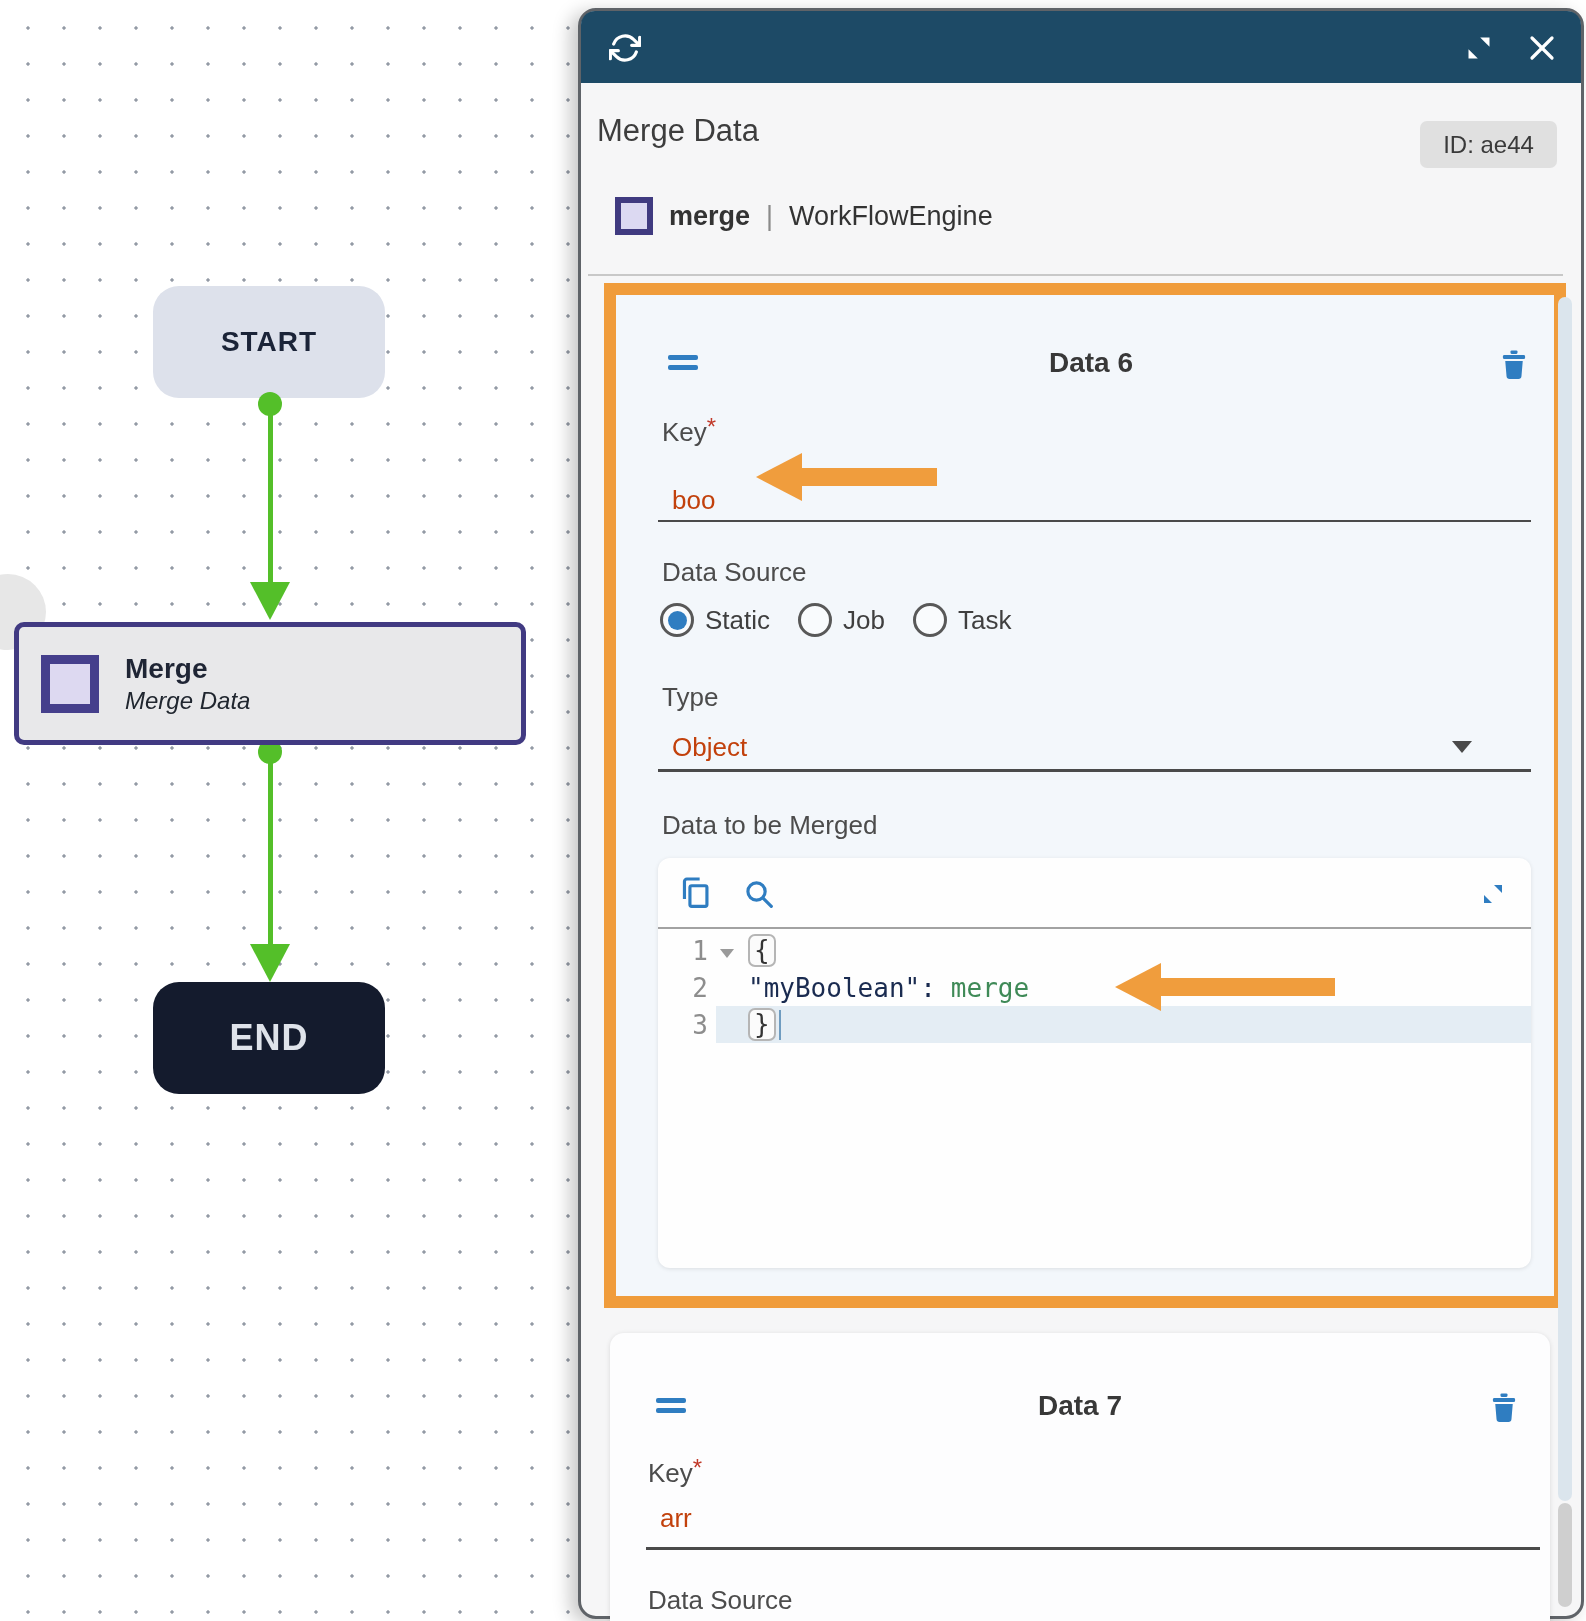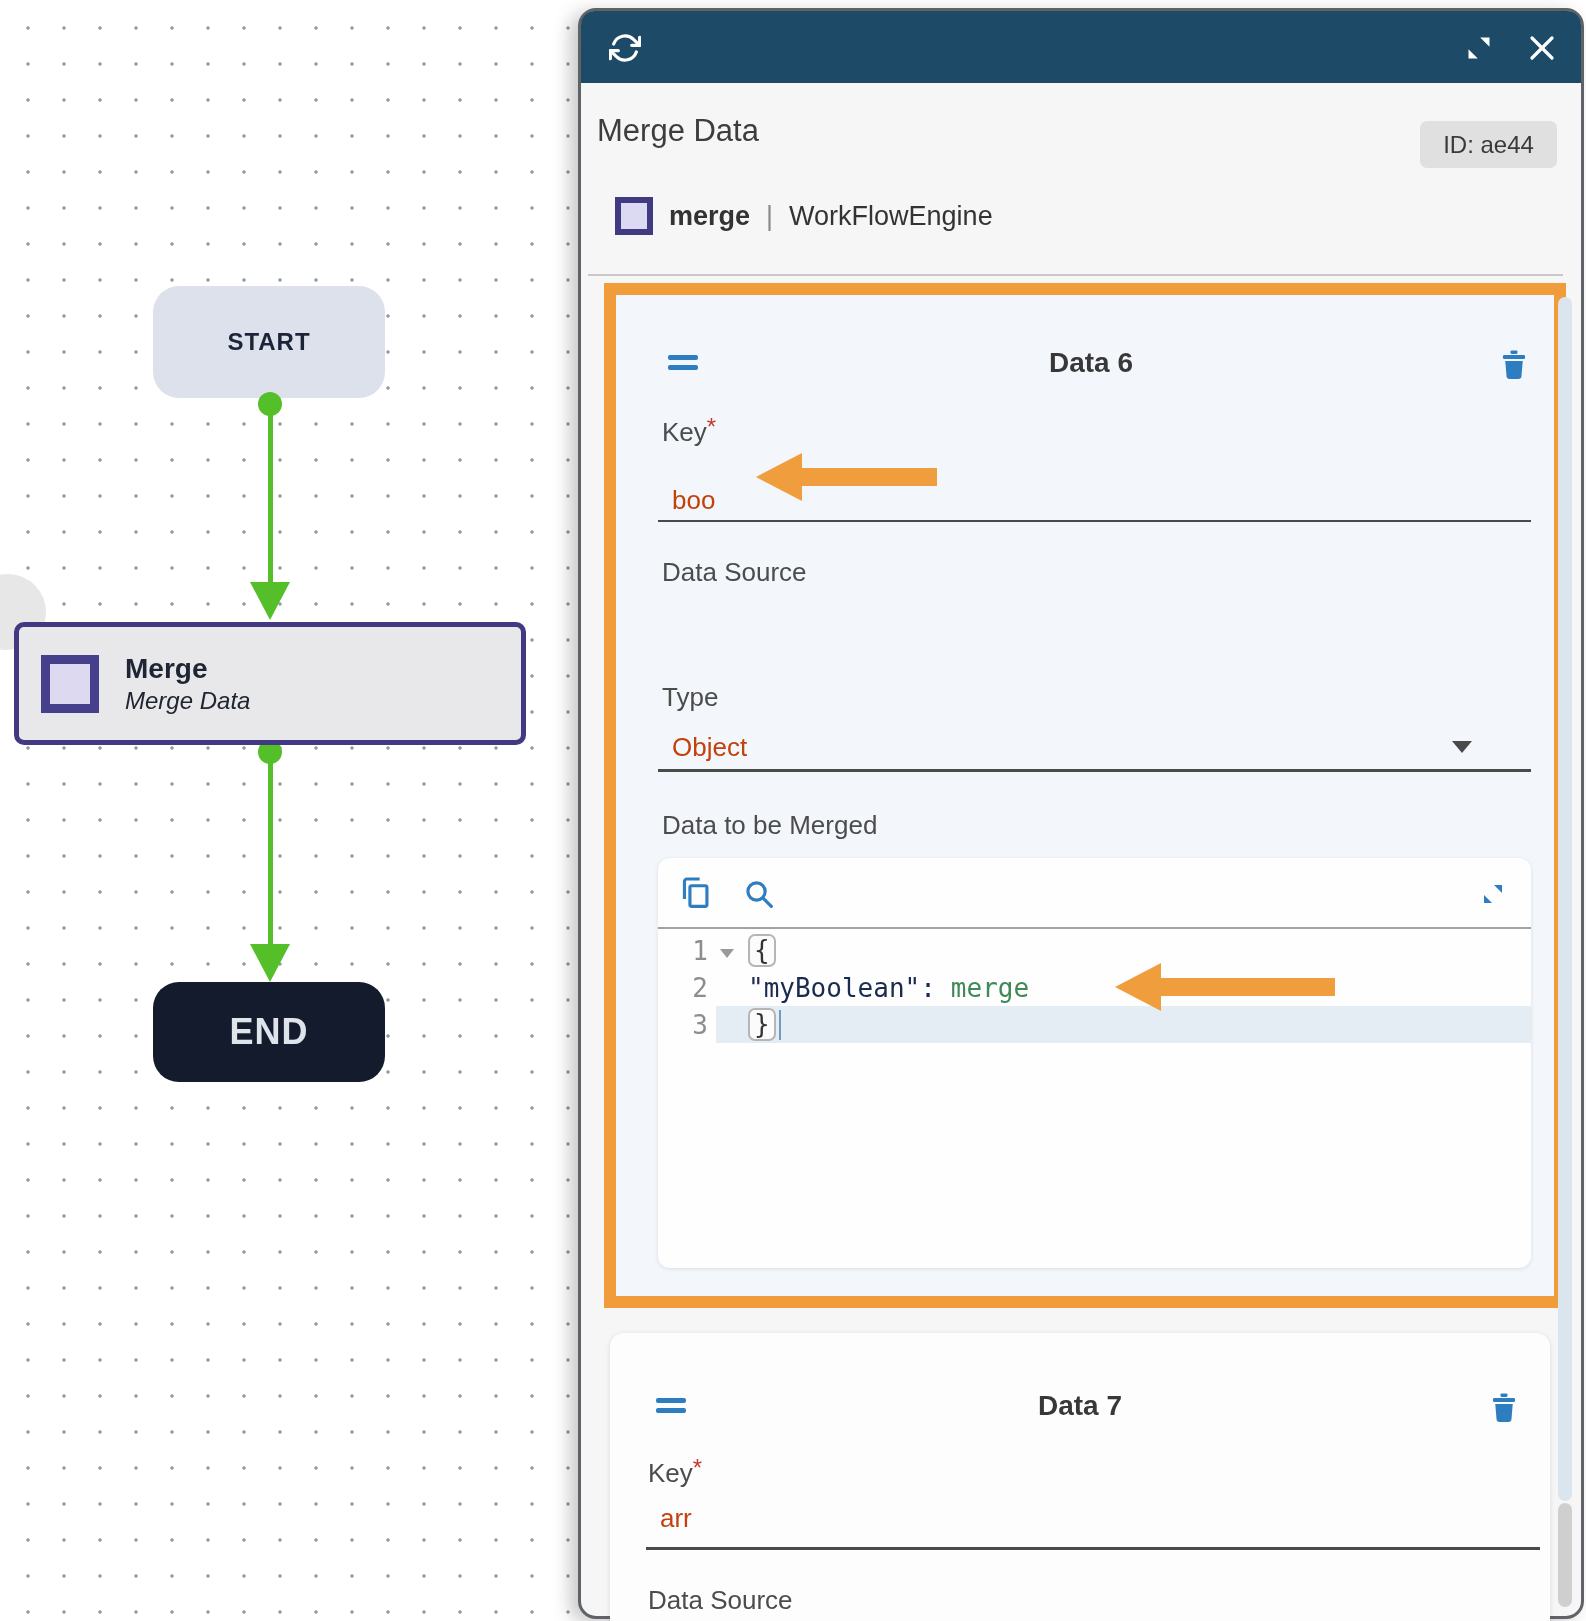--- a/index.html
+++ b/index.html
@@ -5,22 +5,22 @@
   * { margin:0; padding:0; box-sizing:border-box; }
   body { font-family:"Liberation Sans", sans-serif; background:#fff; }
   .stage { position:relative; width:1586px; height:1621px; overflow:hidden; background:#fff; }
 
   
   .canvas { position:absolute; inset:0;
     background-image:radial-gradient(circle, #939aa5 1.4px, transparent 1.9px);
     background-size:36px 36px; background-position:10px 10px; }
   .node { position:absolute; display:flex; align-items:center; justify-content:center; z-index:2; }
   .node-start { left:153px; top:286px; width:232px; height:112px; background:#dde1eb; border-radius:26px; }
-  .node-start span { font-size:24px; font-weight:700; letter-spacing:1px; color:#1b2438; }
-  .node-end { left:153px; top:982px; width:232px; height:100px; background:#141b2d; border-radius:26px; }
+  .node-start span { font-size:28px; font-weight:700; letter-spacing:1px; color:#1b2438; }
+  .node-end { left:153px; top:982px; width:232px; height:112px; background:#141b2d; border-radius:26px; }
   .node-end span { font-size:36px; font-weight:600; letter-spacing:1px; color:#dfe3ea; }
   .node-merge { left:14px; top:622px; width:512px; height:123px; background:#e8e8ea;
     border:5px solid #413a82; border-radius:10px; justify-content:flex-start; padding-left:22px; gap:26px; }
   .merge-node-icon { width:58px; height:58px; background:#ddd9f1; border:9px solid #453f8c; }
   .node-merge .txt { display:flex; flex-direction:column; gap:2px; }
   .node-merge .t1 { font-size:28px; font-weight:600; color:#1f2535; }
   .node-merge .t2 { font-size:24px; font-style:italic; color:#20262f; }
   .drawer-handle { position:absolute; left:-30px; top:574px; width:76px; height:76px; border-radius:50%;
     background:#e7e7e7; z-index:1; }
   .edge { position:absolute; left:248px; width:44px; z-index:3; }
@@ -216,20 +216,36 @@
       <div class="annot-arrow arrow-key">
         <div class="head"></div>
           <div class="tail"></div>
       </div>
 
       <div class="field-value" style="left:56px; top:190px;">boo</div>
       <div class="underline" style="left:42px; top:225px; width:873px;"></div>
 
       <div class="field-label" style="left:46px; top:262px;">Data Source</div>
 
+      <div class="radio-row">
+        <div class="radio-item selected">
+          <span class="radio-circle">
+              <span class="dot"></span>
+            </span>
+          <span class="lbl">Static</span>
+        </div>
+        <div class="radio-item">
+          <span class="radio-circle"></span>
+          <span class="lbl">Job</span>
+        </div>
+        <div class="radio-item">
+          <span class="radio-circle"></span>
+          <span class="lbl">Task</span>
+        </div>
+      </div>
 
       <div class="field-label" style="left:46px; top:380px;margin-top:7px;">Type</div>
       <div class="field-value" style="left:56px; top:437px;">Object</div>
       <div class="select-caret"></div>
       <div class="underline thick" style="left:42px; top:474px; width:873px;"></div>
 
       <div class="field-label" style="left:46px; top:515px;">Data to be Merged</div>
 
       <div class="editor">
         <div class="ed-toolbar">

